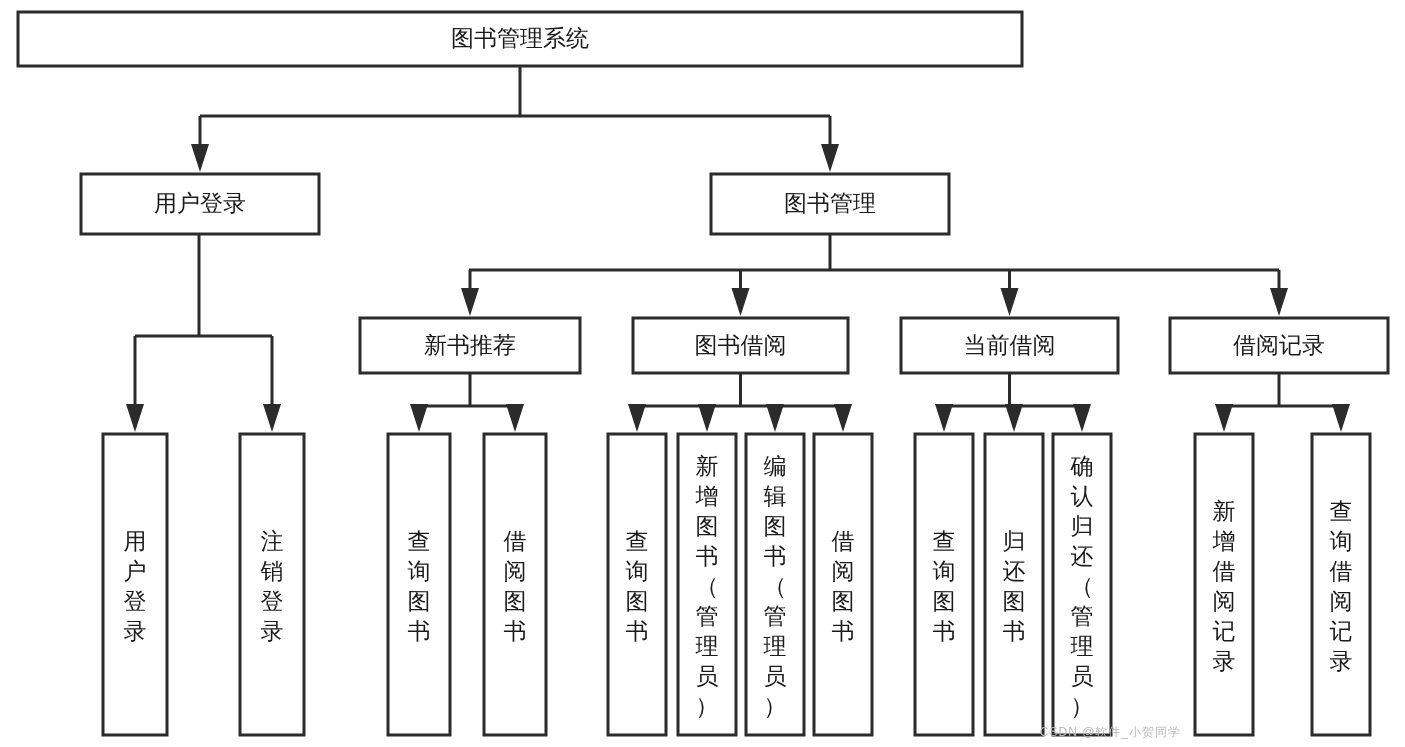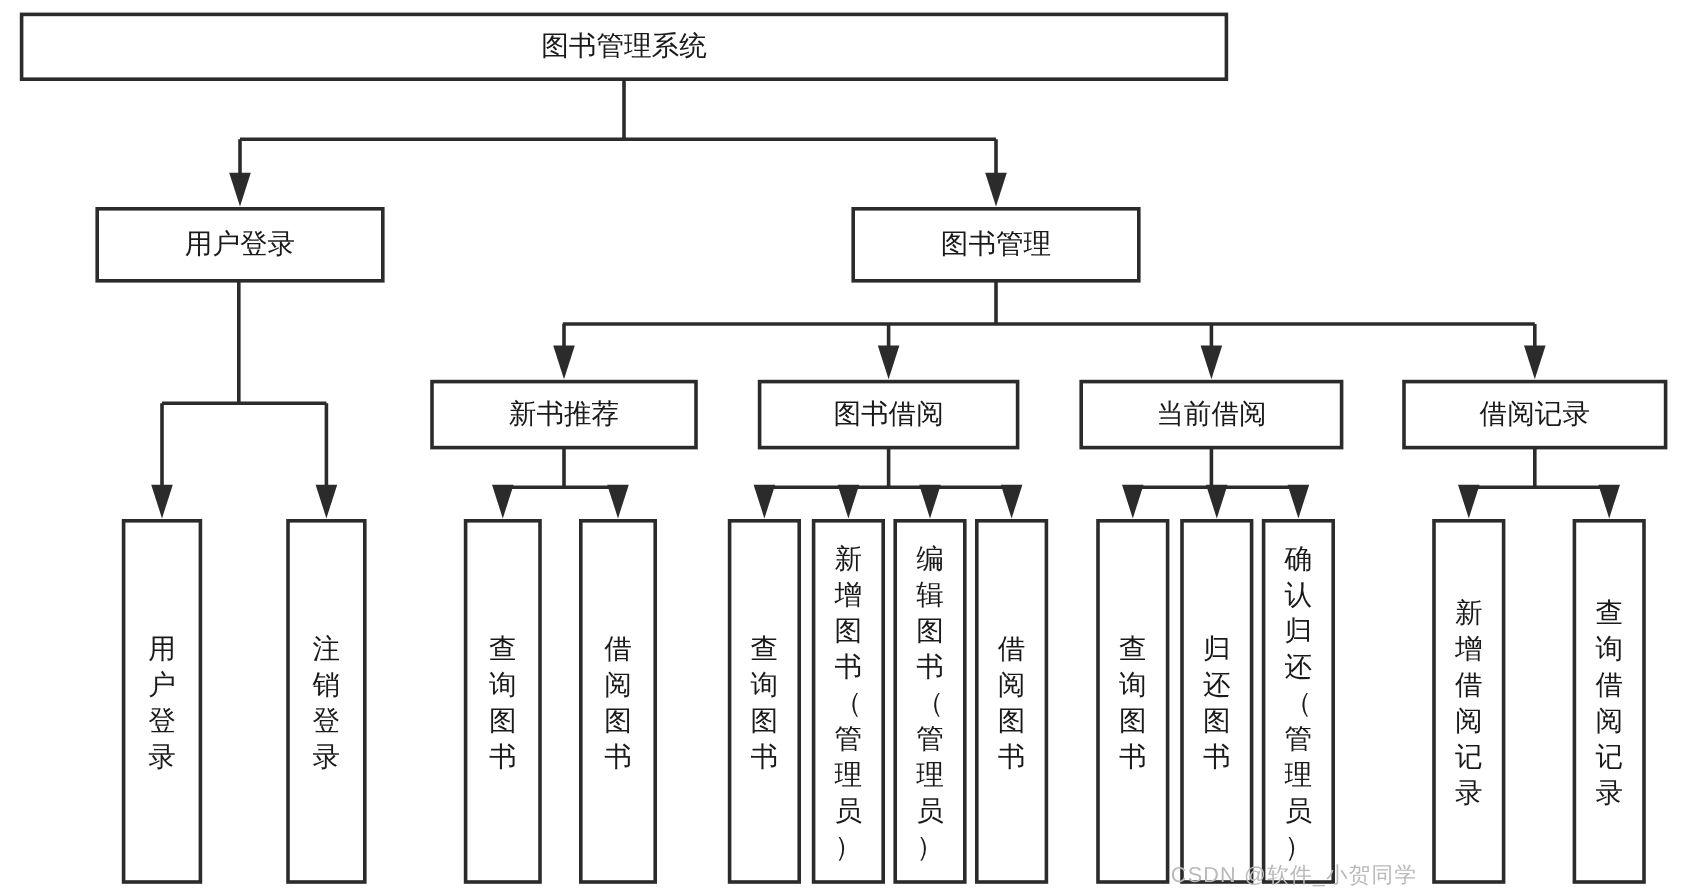--- a/index.html
+++ b/index.html
@@ -36,21 +36,21 @@
   .node-label-v{
     font-size:23px;
     fill:#1a1a1a;
     text-anchor:middle;
     font-family:"Liberation Sans","DejaVu Sans",sans-serif;
   }
   .watermark{
     position:absolute;
     right:12px;
     bottom:6px;
-    font-size:18px;
+    font-size:12px;
     color:#b9b9b9;
     letter-spacing:1px;
     white-space:nowrap;
     font-family:"Liberation Sans","DejaVu Sans",sans-serif;
     pointer-events:none;
   }
 </style>
 </head>
 <body>
 

